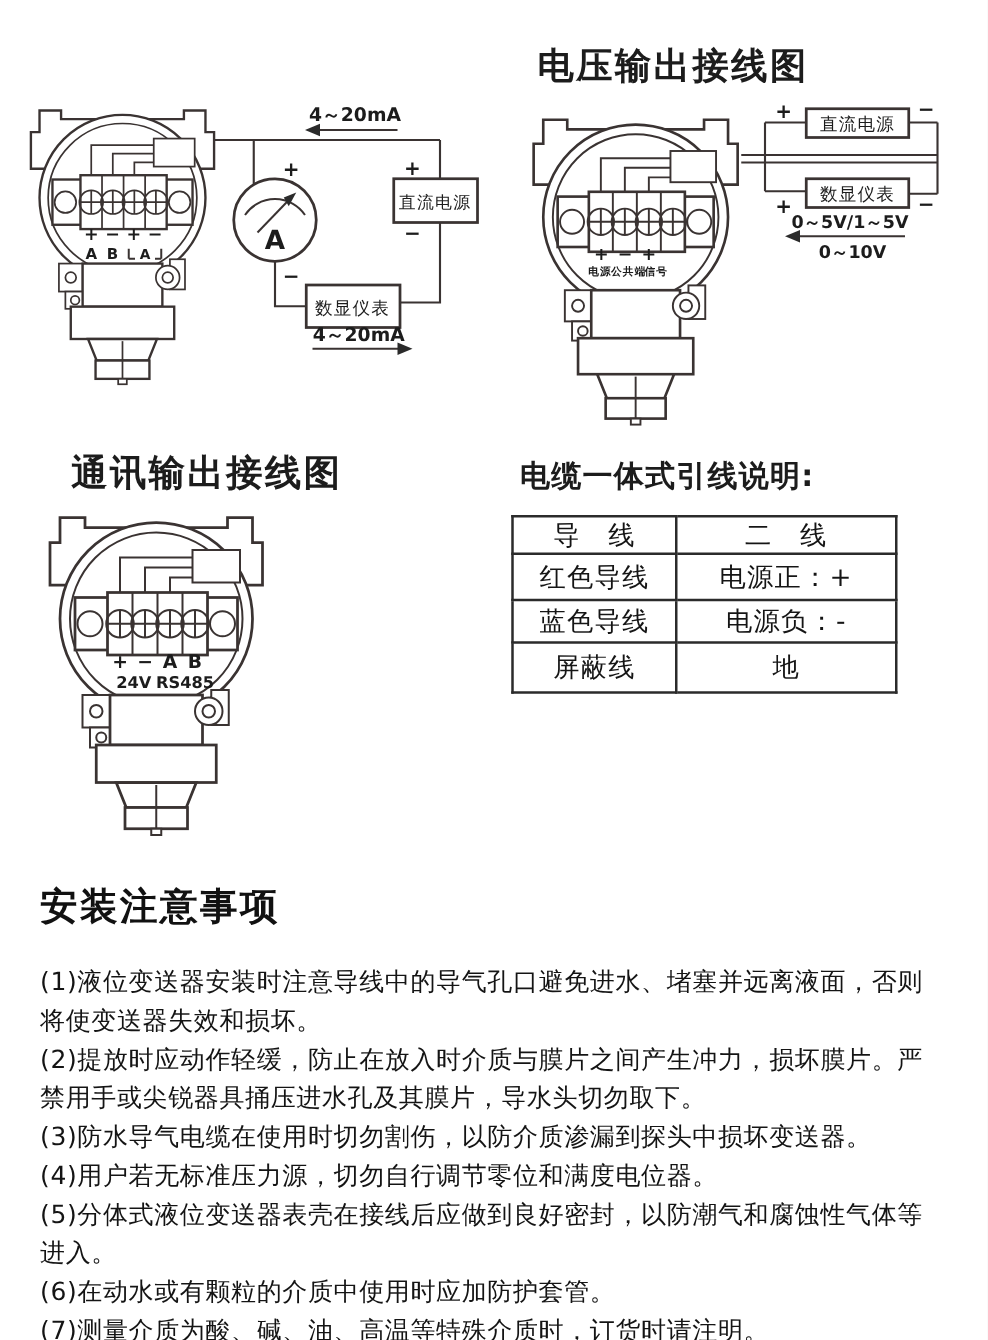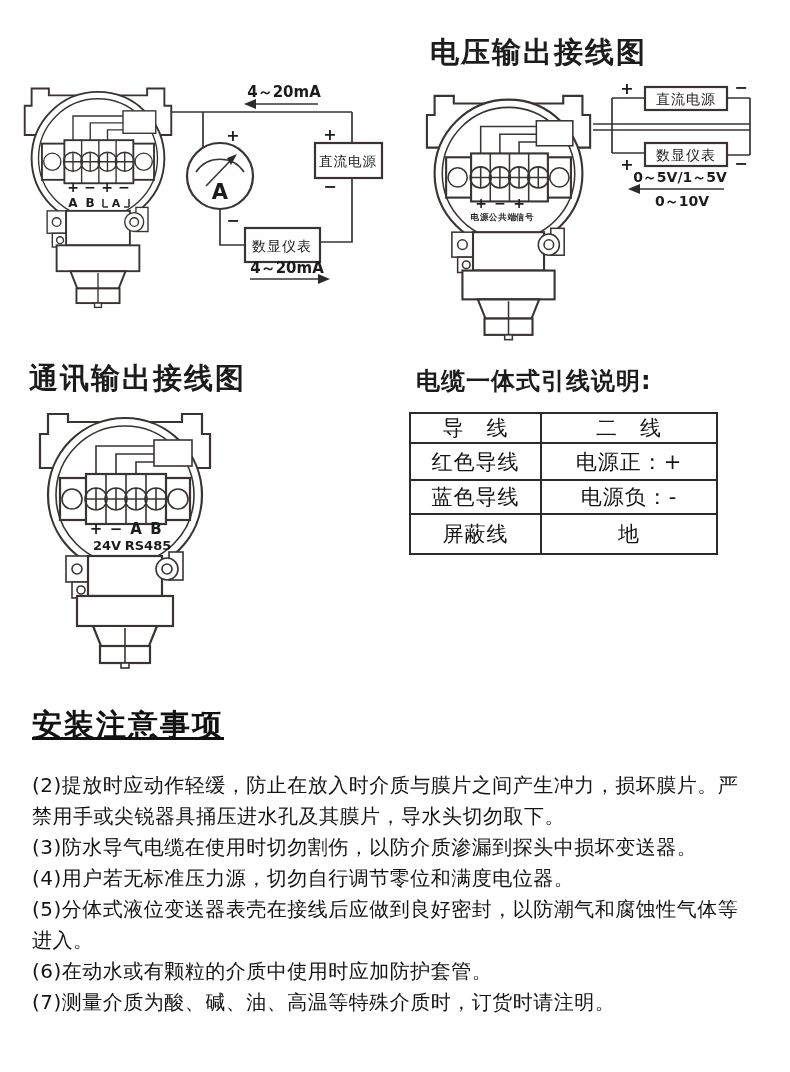--- a/index.html
+++ b/index.html
@@ -2,37 +2,37 @@
 <html><head>
 <meta charset="utf-8">
 <style>
   html,body{margin:0;padding:0;background:#f6f6f6;}
   .page{position:relative;width:790px;height:1072px;background:#ffffff;overflow:hidden;
         font-family:"DejaVu Sans","Liberation Sans",sans-serif;color:#1a1a1a;}
   .abs{position:absolute;}
   .title{font-weight:600;color:#1c1c1c;letter-spacing:2px;white-space:nowrap;}
   .t1{left:32px;top:30px;font-size:29px;}
   .t2{left:430px;top:33px;font-size:29px;text-align:right;}
-  .t3{left:29px;top:359px;font-size:29px;}
+  .t3{left:57px;top:359px;font-size:29px;}
   .t4{left:416px;top:365px;font-size:24px;letter-spacing:1px;}
   svg{position:absolute;overflow:visible;}
   .ln{stroke:#3a3332;stroke-width:2.2;fill:none;}
   .ln2{stroke:#3a3332;stroke-width:1.6;fill:none;}
   .w{stroke:#3a3332;stroke-width:1.7;fill:none;}
   .f{fill:#ffffff;}
   .ah{fill:#2b2b2b;stroke:none;}
   .t-sym{font-family:"DejaVu Sans",sans-serif;font-weight:bold;fill:#1c1c1c;text-anchor:middle;}
   .t-cjk{font-family:"DejaVu Sans",sans-serif;fill:#1c1c1c;text-anchor:middle;letter-spacing:1px;}
   table.cable{position:absolute;left:409px;top:412px;border-collapse:collapse;table-layout:fixed;}
   table.cable td{border:2px solid #2b2b2b;text-align:center;vertical-align:middle;
         font-size:21px;color:#151515;letter-spacing:1px;padding:0;}
   .c1{width:129px;} .c2{width:174px;}
   .rh{height:20px;} .r2{height:37px;} .r3{height:34px;} .r4{height:40px;}
   .notes{position:absolute;left:32px;top:705px;width:718px;color:#141414;}
-  .notes h2{margin:0 0 24px 0;font-size:30px;letter-spacing:2px;font-weight:bold;color:#111;text-decoration:underline;}
+  .notes h2{margin:0 0 24px 0;font-size:30px;letter-spacing:2px;font-weight:bold;color:#111;}
   .notes p{margin:0;font-size:20px;line-height:31px;letter-spacing:0.5px;}
 </style>
 </head>
 <body>
 
 <div class="page">
 
   <div class="abs title t2">电压输出接线图</div>
   <div class="abs title t3">通讯输出接线图</div>
   <div class="abs title t4">电缆一体式引线说明:</div>
@@ -177,20 +177,21 @@
     </tr>
     <tr class="r4">
       <td>屏蔽线</td>
       <td>地</td>
     </tr>
   </tbody>
     </table>
 
   <div class="notes">
     <h2>安装注意事项</h2>
+    <p>(1)液位变送器安装时注意导线中的导气孔口避免进水、堵塞并远离液面，否则将使变送器失效和损坏。</p>
     <p>(2)提放时应动作轻缓，防止在放入时介质与膜片之间产生冲力，损坏膜片。严禁用手或尖锐器具捅压进水孔及其膜片，导水头切勿取下。</p>
     <p>(3)防水导气电缆在使用时切勿割伤，以防介质渗漏到探头中损坏变送器。</p>
     <p>(4)用户若无标准压力源，切勿自行调节零位和满度电位器。</p>
     <p>(5)分体式液位变送器表壳在接线后应做到良好密封，以防潮气和腐蚀性气体等进入。</p>
     <p>(6)在动水或有颗粒的介质中使用时应加防护套管。</p>
     <p>(7)测量介质为酸、碱、油、高温等特殊介质时，订货时请注明。</p>
   </div>
 
 </div>
 

